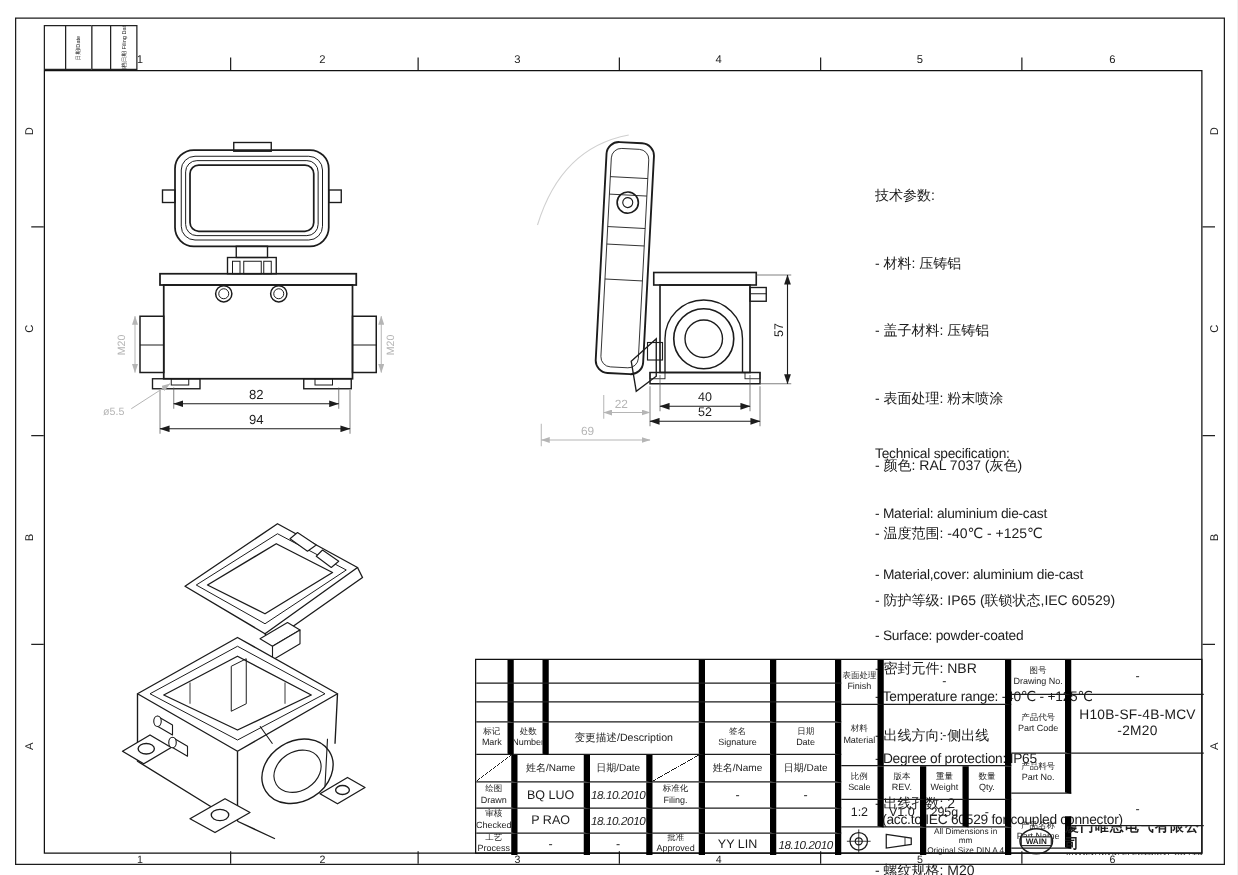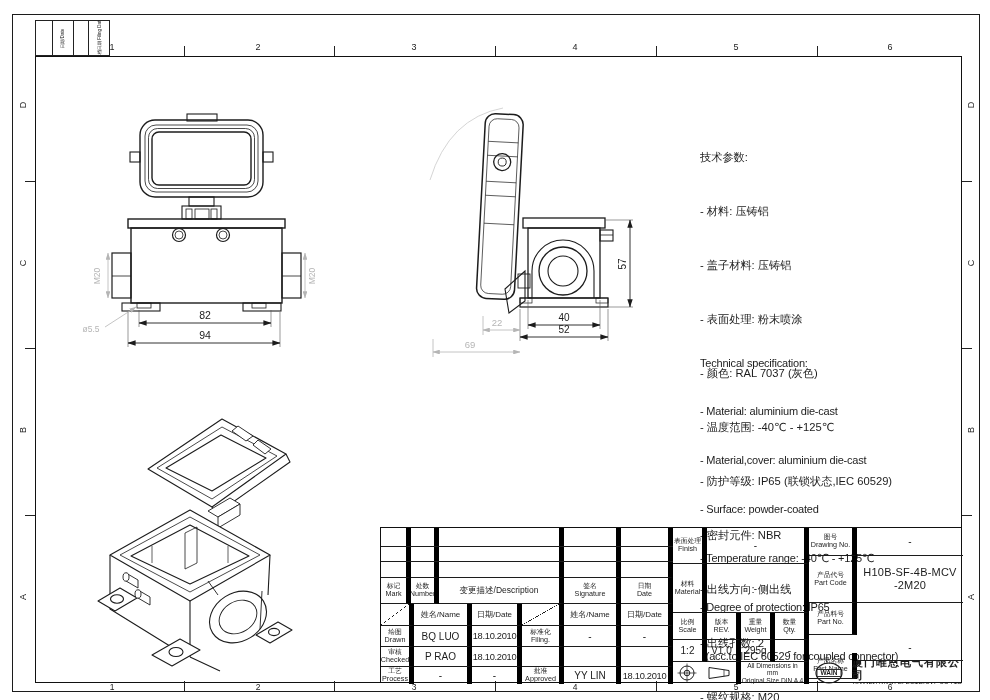--- a/index.html
+++ b/index.html
@@ -22,21 +22,21 @@
   .tb{left:380px;top:527px;width:582px;height:156px;border:1.2px solid #111;box-sizing:border-box;font-size:7px;}
   .cell{position:absolute;border-right:5px solid #000000;border-bottom:1px solid #1c1c1c;box-sizing:border-box;
         display:flex;align-items:center;justify-content:center;text-align:center;overflow:hidden;}
   .cell.nr{border-right:none;}
   .cell.nb{border-bottom:none;}
   .hline{position:absolute;height:1px;background:#1c1c1c;}
   .cl{display:flex;flex-direction:column;line-height:1.15;}
   .cn{font-size:6.8px;}
   .en{font-size:7.2px;}
   .val{font-size:10px;}
-  .val-sm{font-size:9.3px;letter-spacing:-0.3px;}
+  .val-sm{font-size:9.3px;letter-spacing:-0.3px;font-style:italic;}
   .val-lg{font-size:11px;letter-spacing:0.2px;line-height:1.2;}
   .partno{font-size:12.5px;letter-spacing:0.5px;}
   .diag{background:linear-gradient(to bottom right,transparent 49.2%,#1c1c1c 49.2%,#1c1c1c 50.8%,transparent 50.8%);}
   .note{font-size:6.6px;line-height:1.35;font-style:normal;}
   .company-cn{font-size:11px;font-weight:bold;letter-spacing:1px;}
   .company-en{font-size:6.3px;letter-spacing:0.1px;}
 </style>
 </head>
 <body>
 

